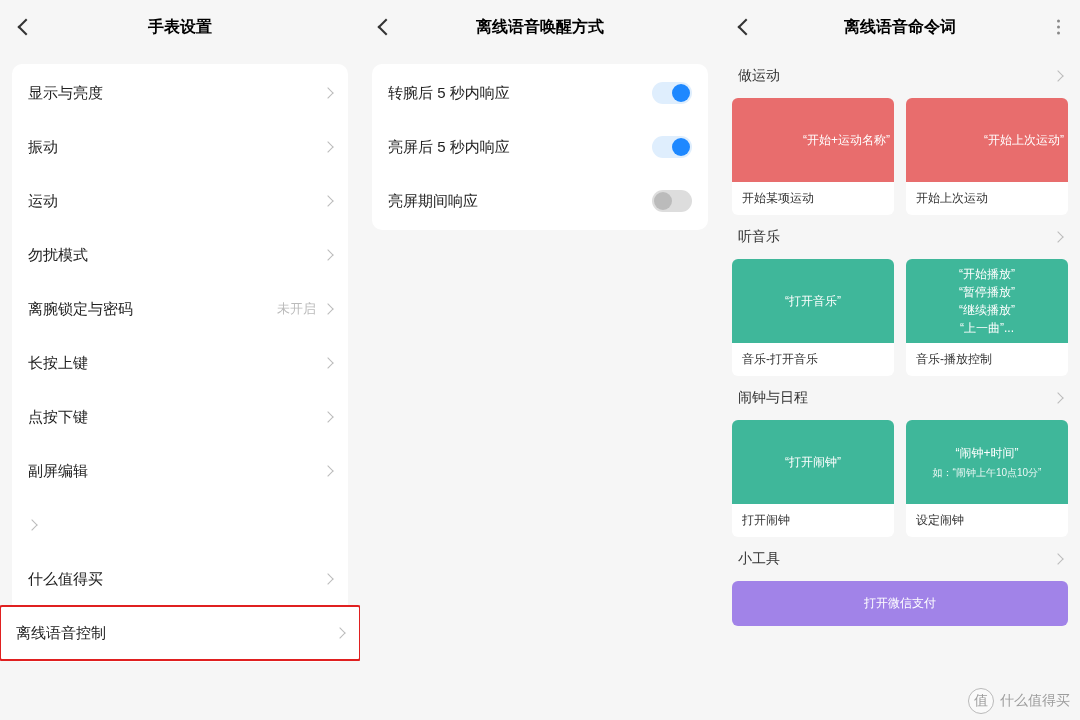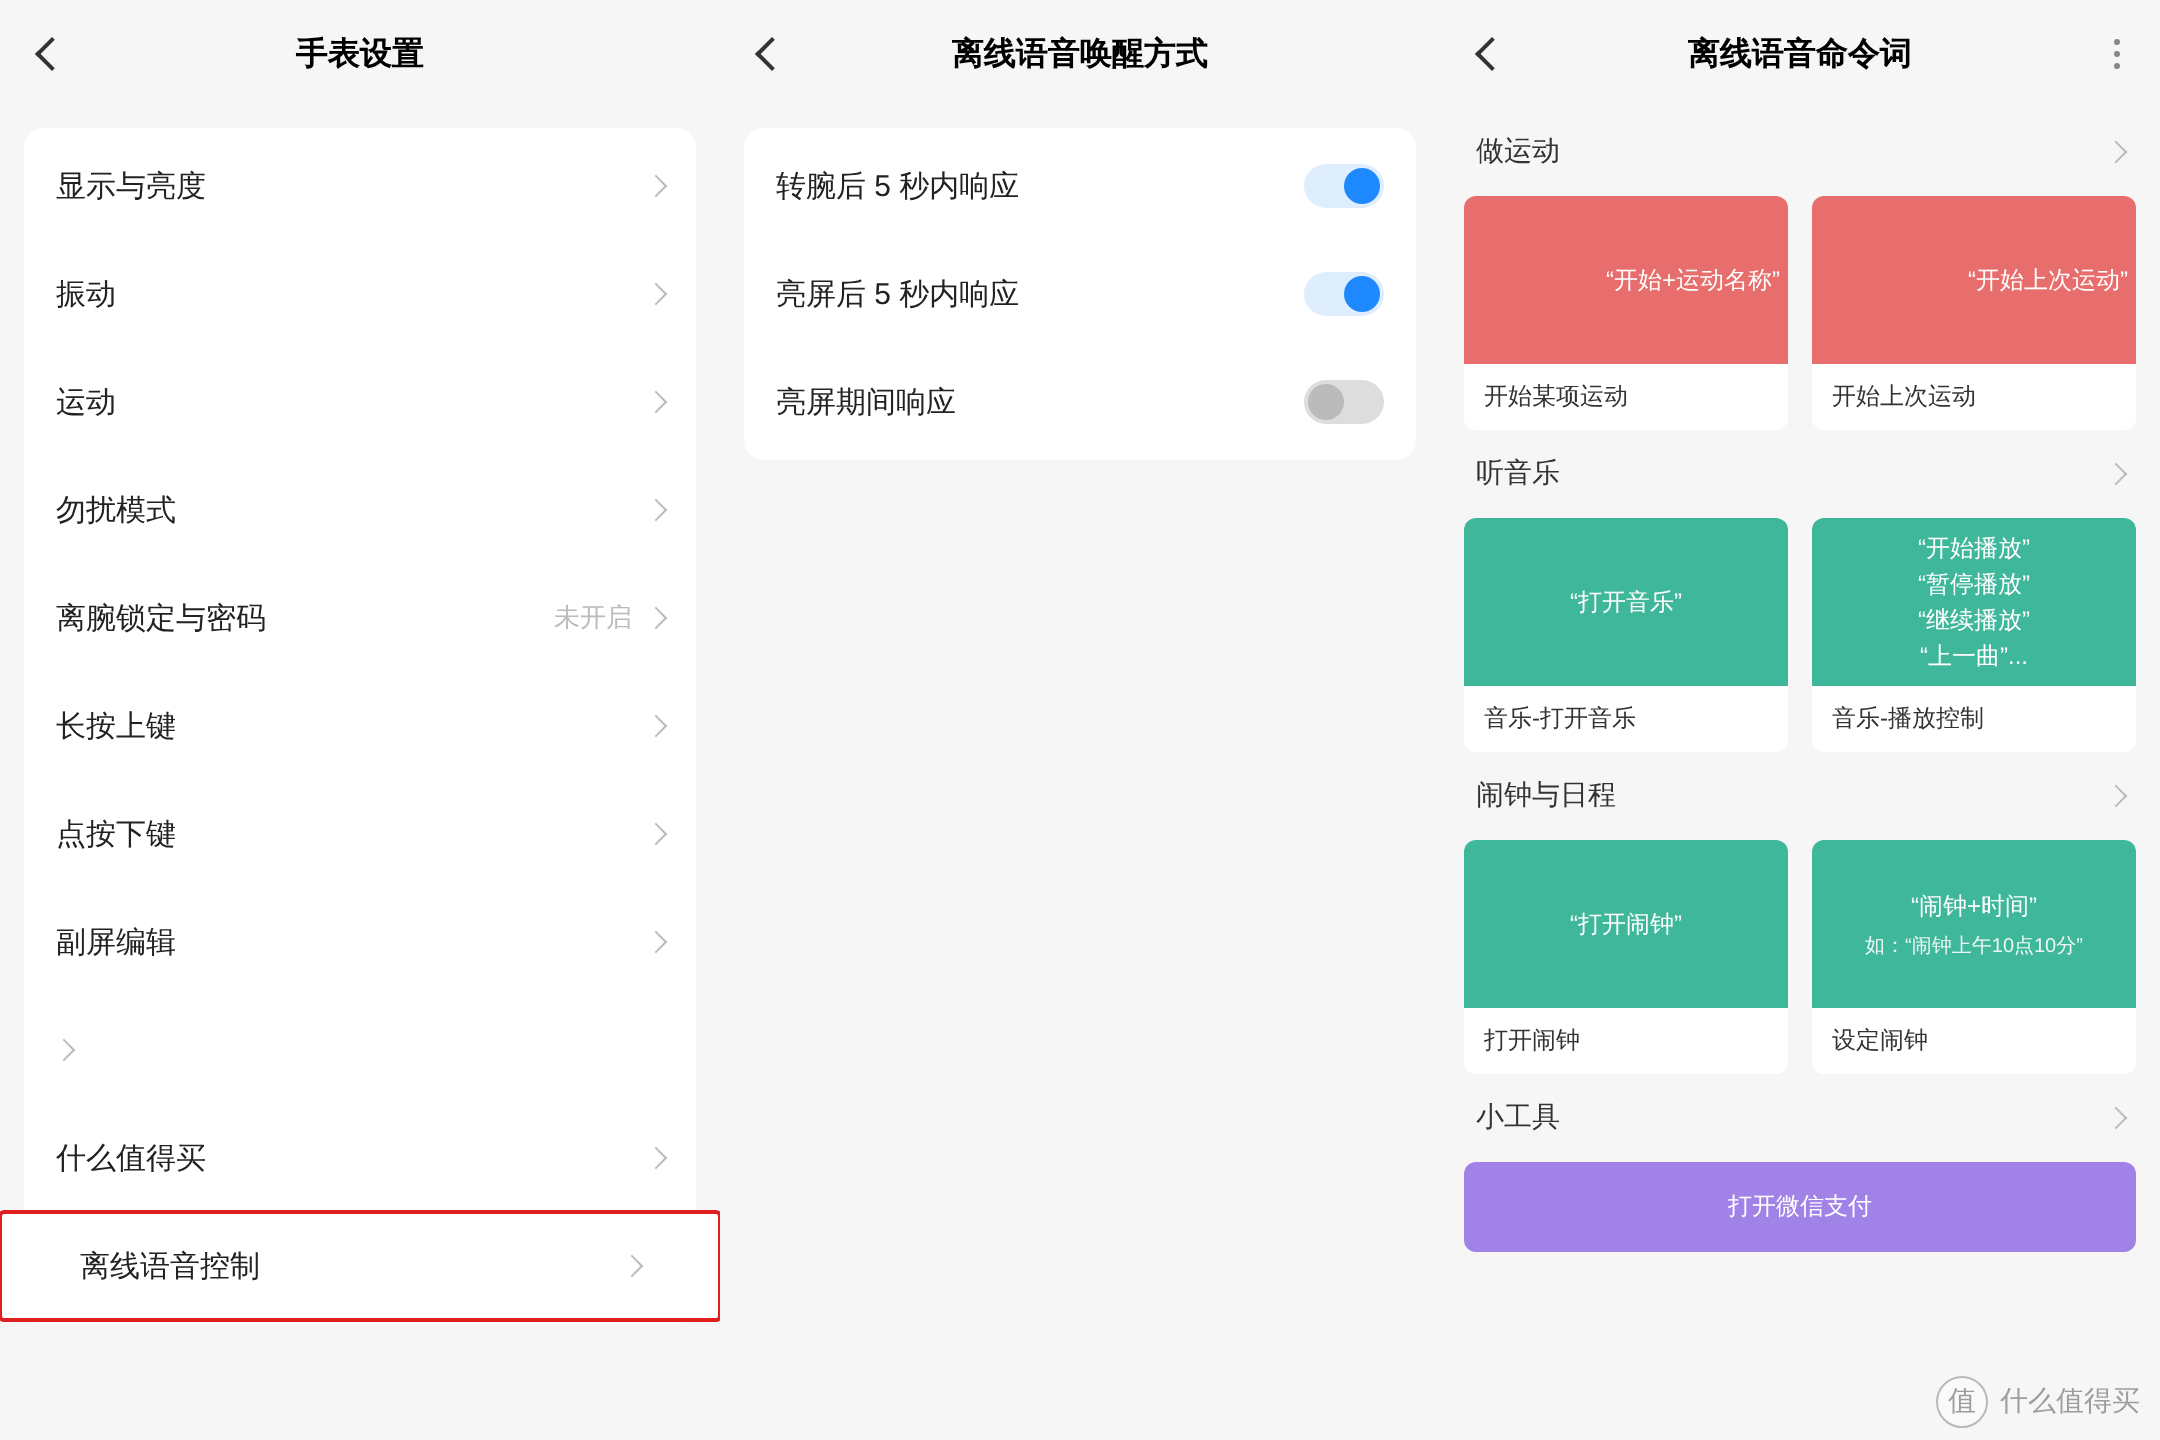--- a/index.html
+++ b/index.html
@@ -64,21 +64,21 @@
     width: 8px; height: 8px;
     border-right: 1.5px solid #bbb;
     border-top: 1.5px solid #bbb;
     transform: rotate(45deg);
   }
   .row.highlight {
     outline: 2px solid #e02020;
     outline-offset: -1px;
     border-radius: 2px;
     margin: 0 -12px;
-    padding: 0 40px;
+    padding: 0 16px;
     background: #fff;
   }
 
   
   .toggle {
     width: 40px; height: 22px;
     border-radius: 11px;
     background: #ddd;
     position: relative;
   }

